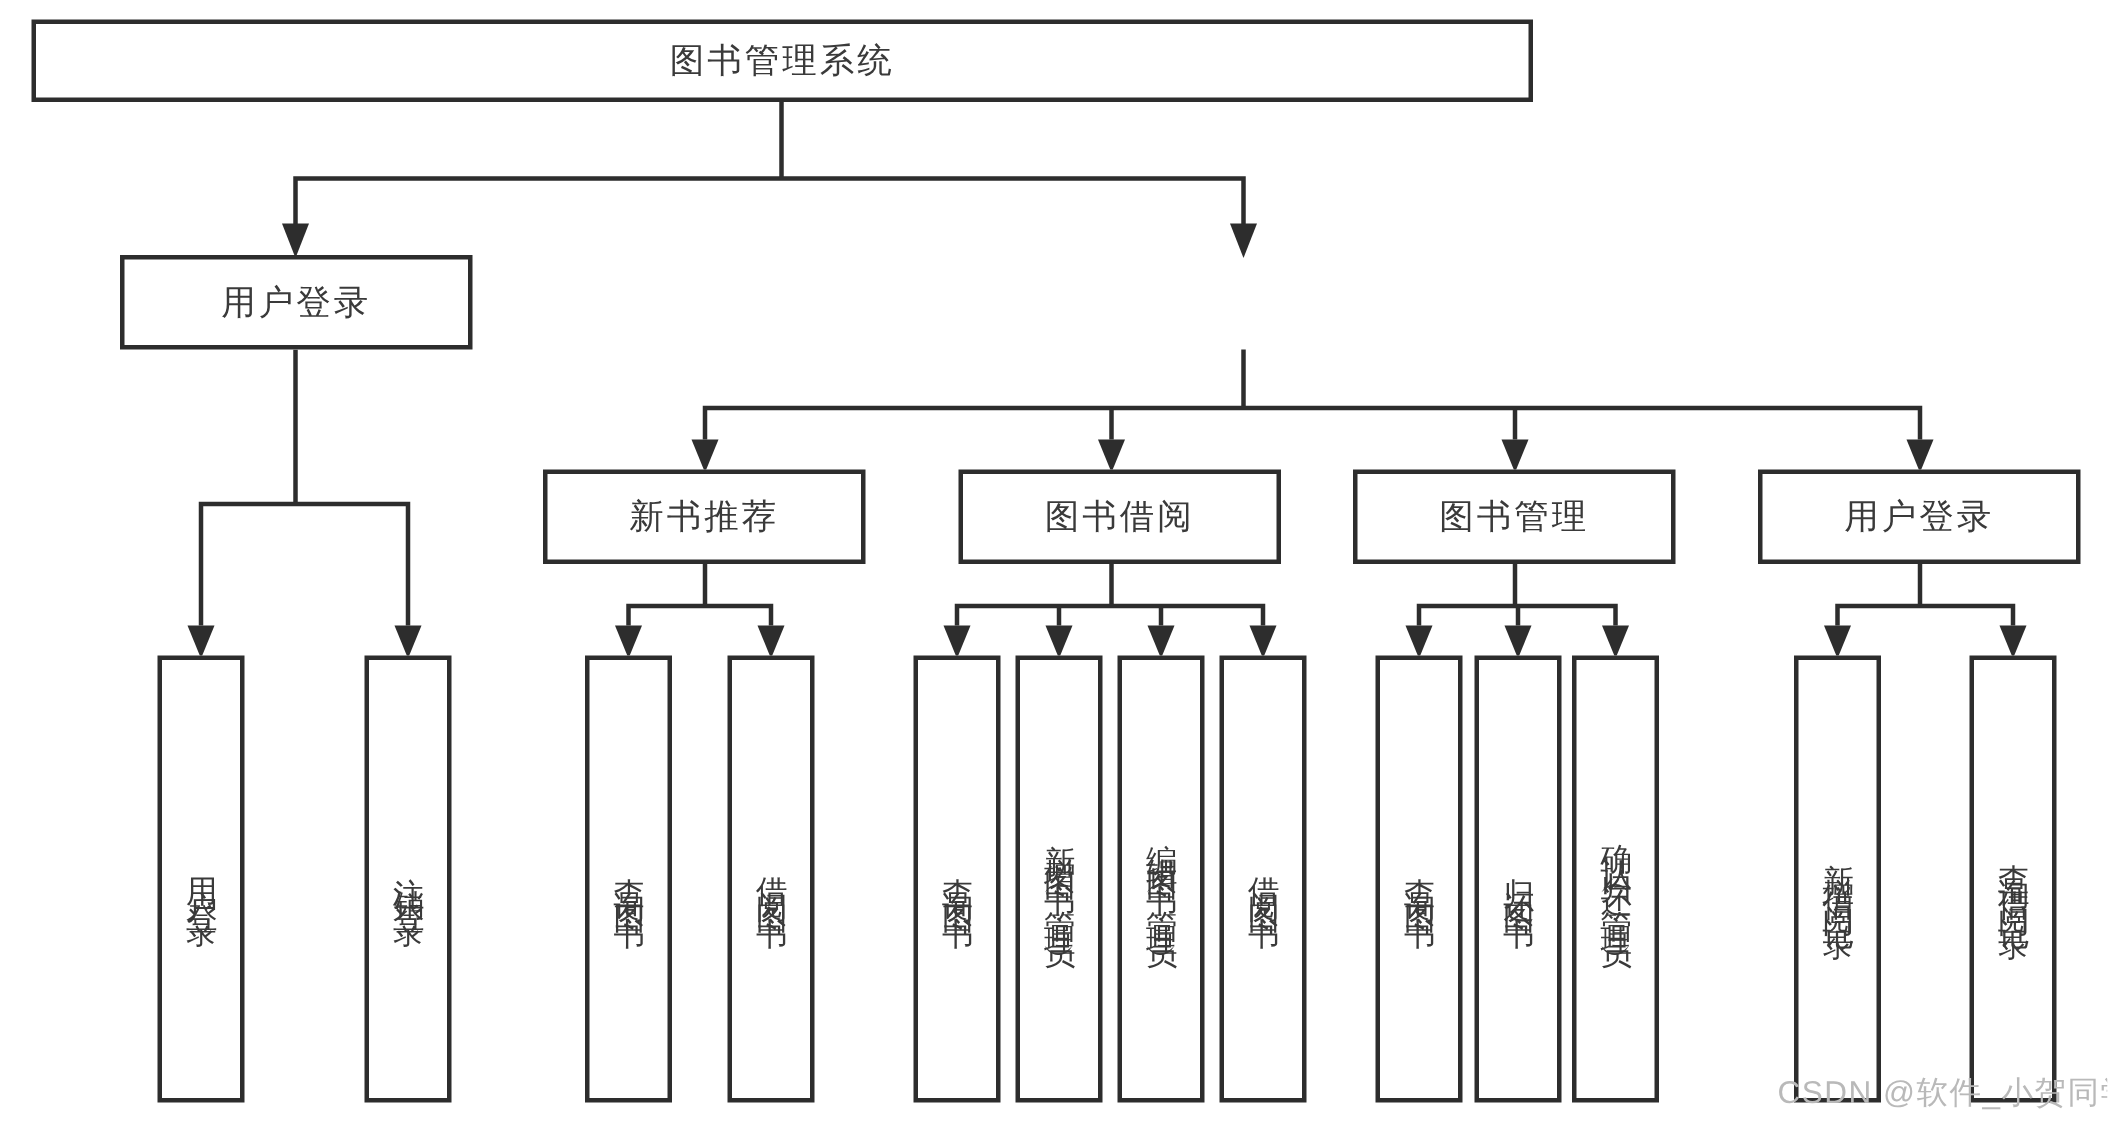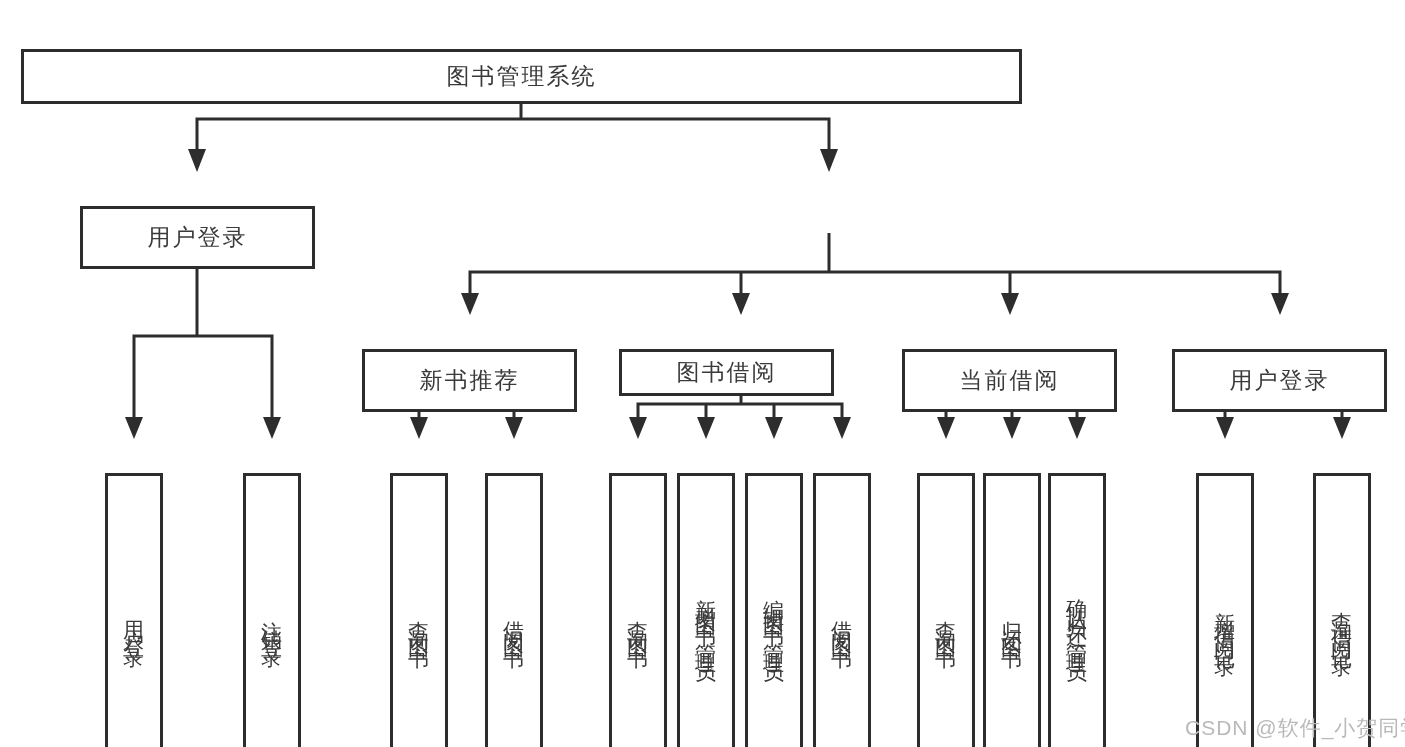--- a/index.html
+++ b/index.html
@@ -16,21 +16,20 @@
     left: 0; top: 0;
   }
   .box {
     position: absolute;
     box-sizing: border-box;
     background: #ffffff;
     border: 3px solid #2d2d2d;
     display: flex;
     align-items: center;
     justify-content: center;
-    margin-top: 36px;
   }
   .hlabel {
     font-size: 23px;
     color: #3a3a3a;
     letter-spacing: 2px;
     white-space: nowrap;
   }
   .v {
     top: 437px;
     width: 58px;
@@ -113,25 +112,25 @@
     <span class="hlabel">图书管理系统</span>
   </div>
 
   <div class="box" style="left:80px; top:170px; width:235px; height:63px">
     <span class="hlabel">用户登录</span>
   </div>
 
   <div class="box" style="left:362px; top:313px; width:215px; height:63px">
     <span class="hlabel">新书推荐</span>
   </div>
-  <div class="box" style="left:619px; top:313px; width:215px; height:47px">
+  <div class="box" style="left:639px; top:313px; width:215px; height:63px">
     <span class="hlabel">图书借阅</span>
   </div>
   <div class="box" style="left:902px; top:313px; width:215px; height:63px">
-    <span class="hlabel">当前借阅</span>
+    <span class="hlabel">图书管理</span>
   </div>
   <div class="box" style="left:1172px; top:313px; width:215px; height:63px">
     <span class="hlabel">用户登录</span>
   </div>
 
   <div class="box v" style="left:105px">
     <span class="vlabel">用户登录</span>
   </div>
   <div class="box v" style="left:243px">
     <span class="vlabel">注销登录</span>

